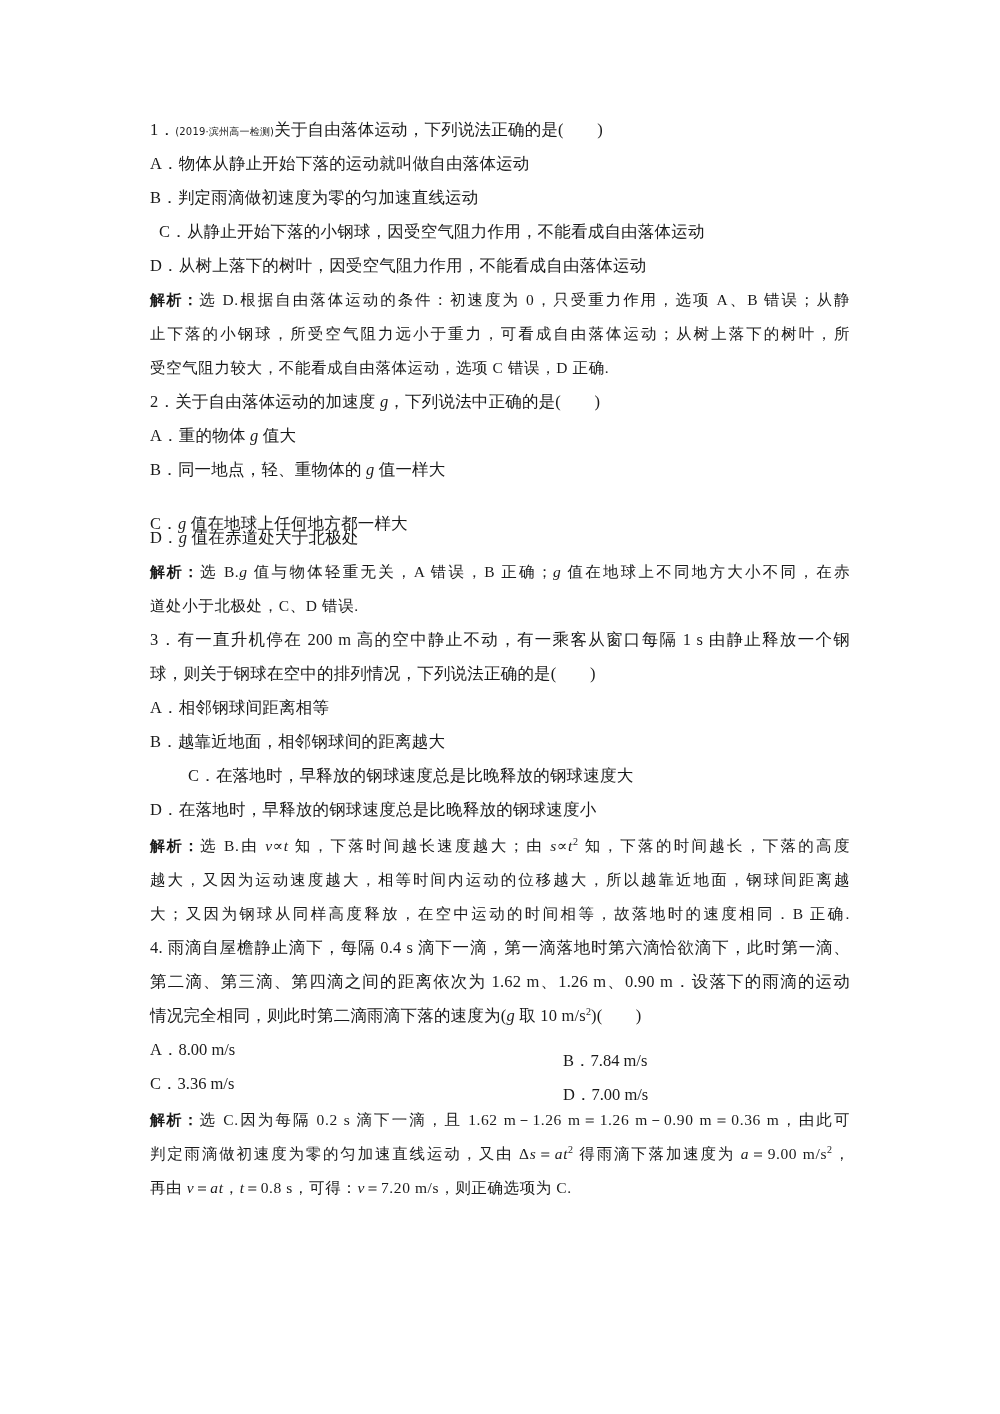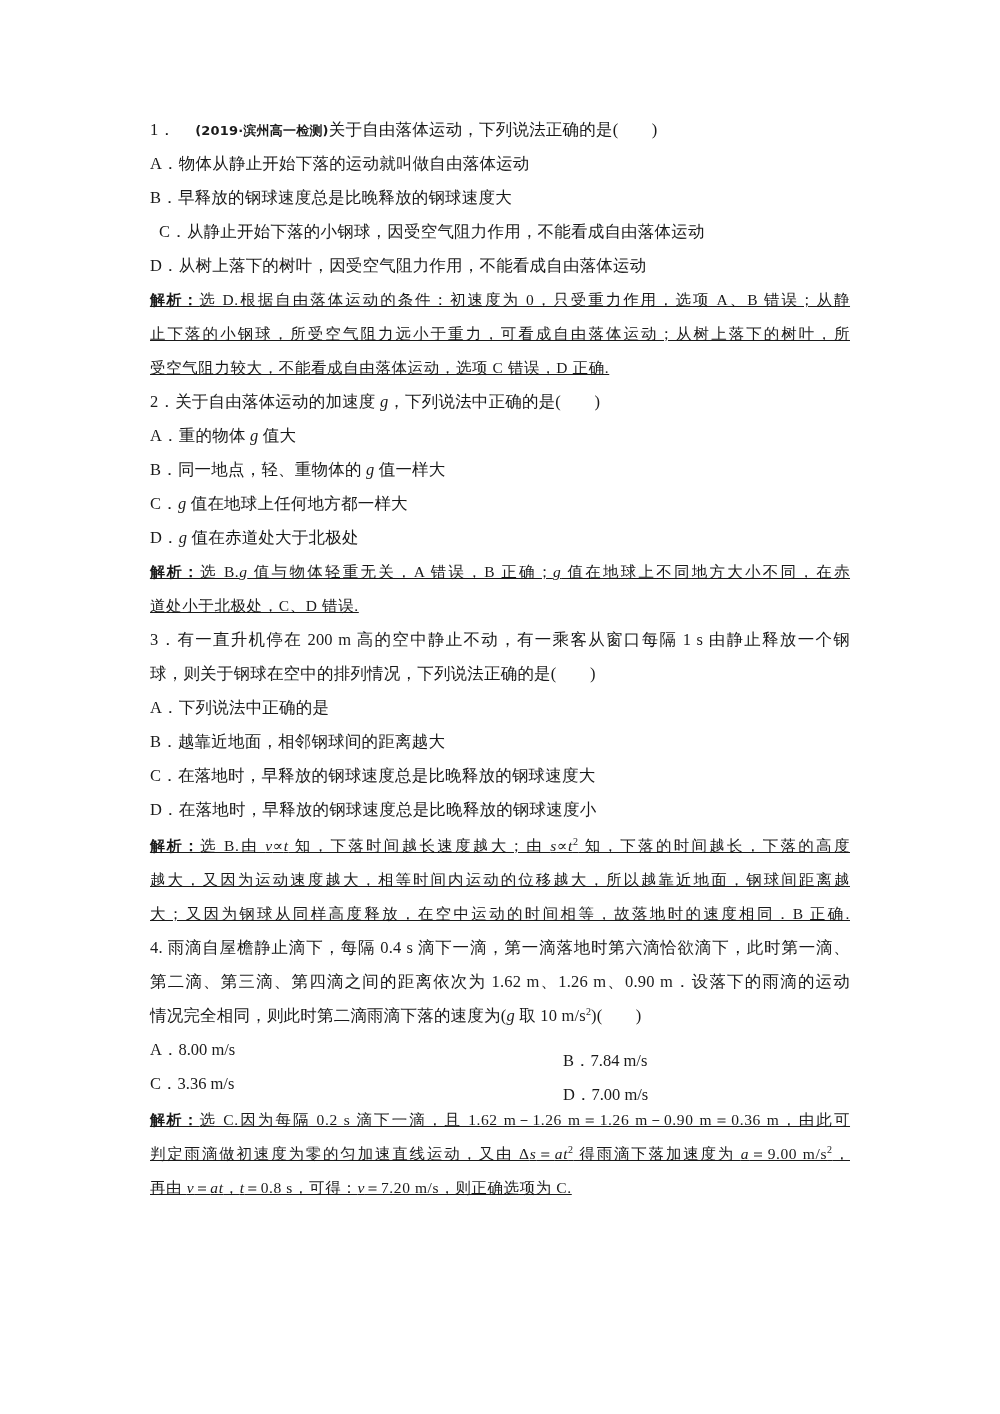--- a/index.html
+++ b/index.html
@@ -30,33 +30,31 @@
     letter-spacing: 0.2px;
   }
   .justify {
     width: 700px;
     text-align: justify;
     text-align-last: justify;
   }
   .analysis {
     font-size: 15.5px;
     letter-spacing: 0.6px;
-    text-decoration: underline;
   }
   .label-bold {
     font-weight: bold;
     font-family: "DejaVu Sans", "Liberation Sans", sans-serif;
     font-size: 15px;
     letter-spacing: 0;
   }
   .src {
     font-family: "DejaVu Sans", sans-serif;
-    font-size: 13px;
-    font-weight: bold;
-    margin-left: 20px;
+    font-size: 10px;
+    font-weight: normal;
   }
   .opt-letter {
     display: inline-block;
     min-width: 22px;
   }
   .two-col {
     position: absolute;
     left: 0;
     width: 700px;
     font-size: 16.5px;
@@ -77,21 +75,21 @@
 
 <div class="page">
 
   <div class="line" style="top:0px;">
     <span>1．</span><span class="src">(2019·滨州高一检测)</span><span>关于自由落体运动，下列说法正确的是(　　)</span>
   </div>
   <div class="line" style="top:34px;">
     <span class="opt-letter">A．</span><span>物体从静止开始下落的运动就叫做自由落体运动</span>
   </div>
   <div class="line" style="top:68px;">
-    <span class="opt-letter">B．</span><span>早释放的钢球速度总是比晚释放的钢球速度大</span>
+    <span class="opt-letter">B．</span><span>判定雨滴做初速度为零的匀加速直线运动</span>
   </div>
   <div class="line" style="top:102px;margin-left:9px;">
     <span class="opt-letter">C．</span><span>从静止开始下落的小钢球，因受空气阻力作用，不能看成自由落体运动</span>
   </div>
   <div class="line" style="top:136px;">
     <span class="opt-letter">D．</span><span>从树上落下的树叶，因受空气阻力作用，不能看成自由落体运动</span>
   </div>
   <div class="line analysis justify" style="top:170px;">
     <span class="label-bold">解析：</span><span>选 D.根据自由落体运动的条件：初速度为 0，只受重力作用，选项 A、B 错误；从静</span>
   </div>
@@ -104,46 +102,46 @@
 
   <div class="line" style="top:272px;">
     <span>2．</span><span>关于自由落体运动的加速度 </span><i>g</i><span>，下列说法中正确的是(　　)</span>
   </div>
   <div class="line" style="top:306px;">
     <span class="opt-letter">A．</span><span>重的物体 </span><i>g</i><span> 值大</span>
   </div>
   <div class="line" style="top:340px;">
     <span class="opt-letter">B．</span><span>同一地点，轻、重物体的 </span><i>g</i><span> 值一样大</span>
   </div>
-  <div class="line" style="top:374px;">
+  <div class="line" style="top:394px;">
     <span class="opt-letter">C．</span><i>g</i><span> 值在地球上任何地方都一样大</span>
   </div>
   <div class="line" style="top:408px;">
     <span class="opt-letter">D．</span><i>g</i><span> 值在赤道处大于北极处</span>
   </div>
   <div class="line analysis justify" style="top:442px;">
     <span class="label-bold">解析：</span><span>选 B.</span><i>g</i><span> 值与物体轻重无关，A 错误，B 正确；</span><i>g</i><span> 值在地球上不同地方大小不同，在赤</span>
   </div>
   <div class="line analysis" style="top:476px;">
     <span>道处小于北极处，C、D 错误.</span>
   </div>
 
   <div class="line justify" style="top:510px;">
     <span>3．</span><span>有一直升机停在 200 m 高的空中静止不动，有一乘客从窗口每隔 1 s 由静止释放一个钢</span>
   </div>
   <div class="line" style="top:544px;">
     <span>球，则关于钢球在空中的排列情况，下列说法正确的是(　　)</span>
   </div>
   <div class="line" style="top:578px;">
-    <span class="opt-letter">A．</span><span>下列说法中正确的是</span>
+    <span class="opt-letter">A．</span><span>相邻钢球间距离相等</span>
   </div>
   <div class="line" style="top:612px;">
     <span class="opt-letter">B．</span><span>越靠近地面，相邻钢球间的距离越大</span>
   </div>
-  <div class="line" style="top:646px;">
+  <div class="line" style="top:646px;margin-left:38px;">
     <span class="opt-letter">C．</span><span>在落地时，早释放的钢球速度总是比晚释放的钢球速度大</span>
   </div>
   <div class="line" style="top:680px;">
     <span class="opt-letter">D．</span><span>在落地时，早释放的钢球速度总是比晚释放的钢球速度小</span>
   </div>
   <div class="line analysis justify" style="top:716px;">
     <span class="label-bold">解析：</span><span>选 B.由 </span><i>v</i><span>∝</span><i>t</i><span> 知，下落时间越长速度越大；由 </span><i>s</i><span>∝</span><i>t</i><sup>2</sup><span> 知，下落的时间越长，下落的高度</span>
   </div>
   <div class="line analysis justify" style="top:750px;">
     <span>越大，又因为运动速度越大，相等时间内运动的位移越大，所以越靠近地面，钢球间距离越</span>

